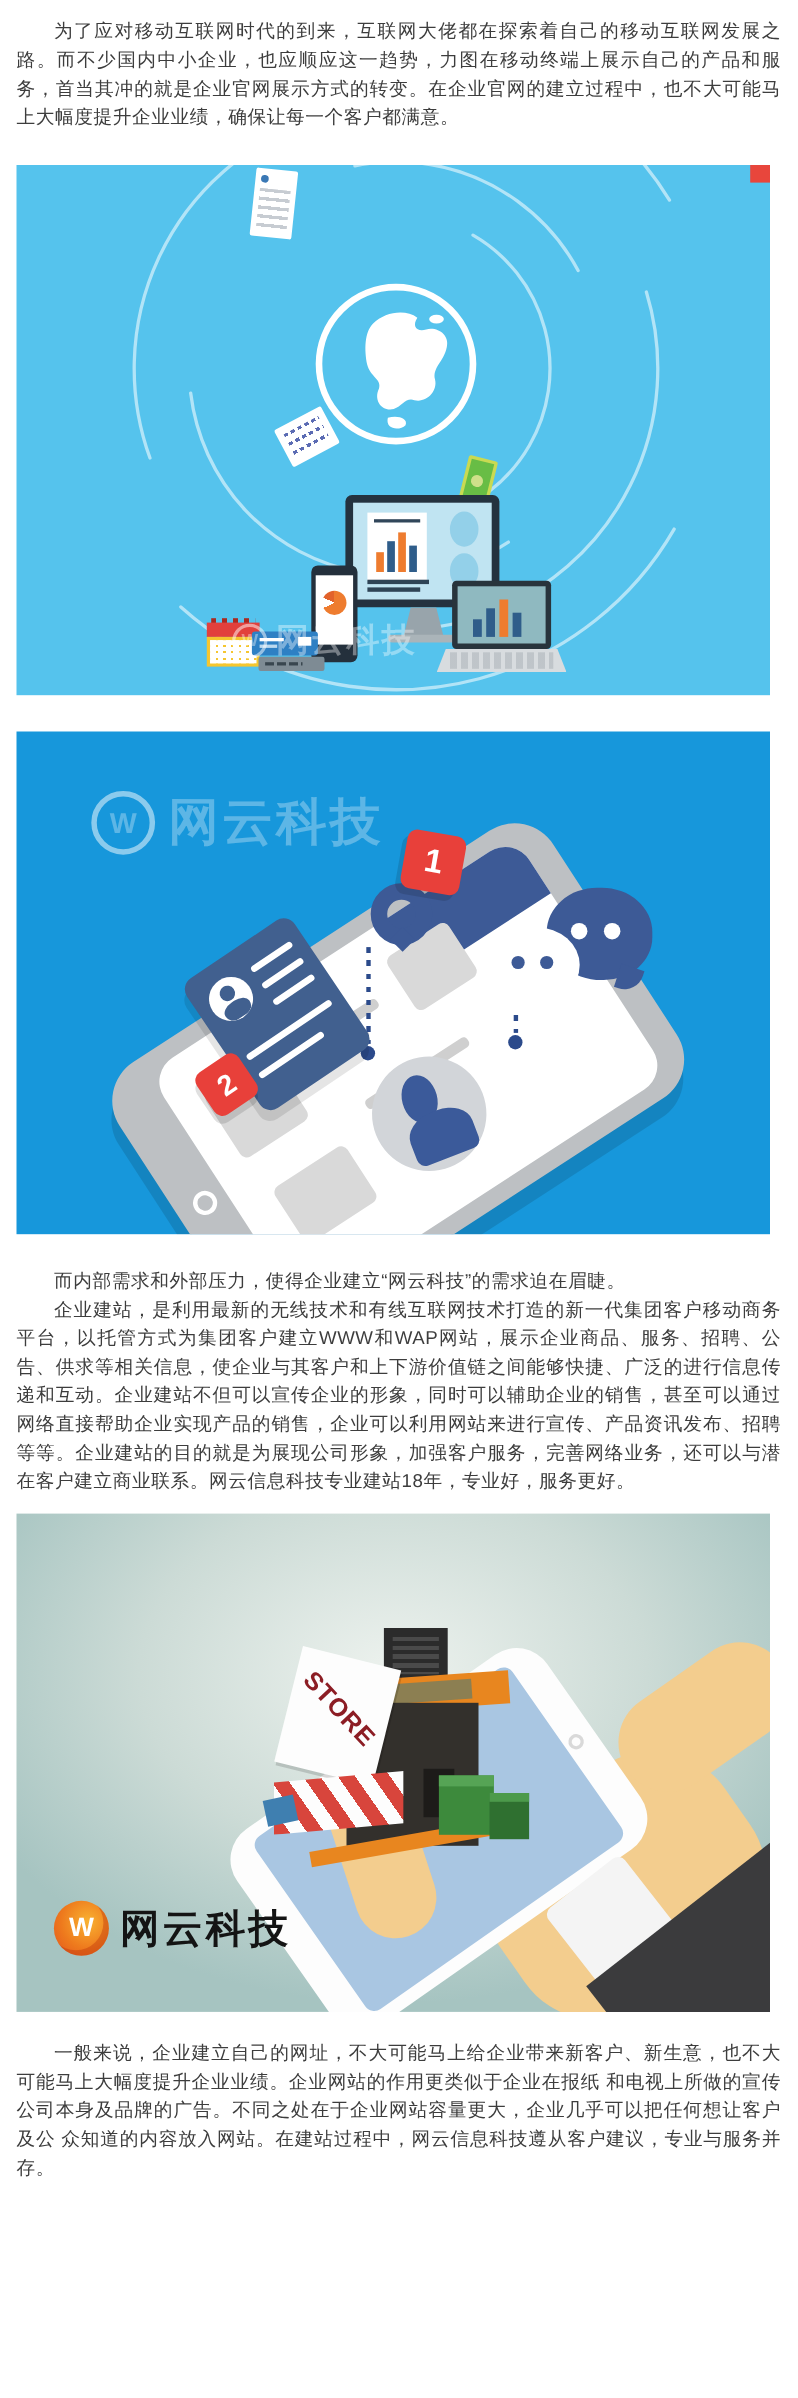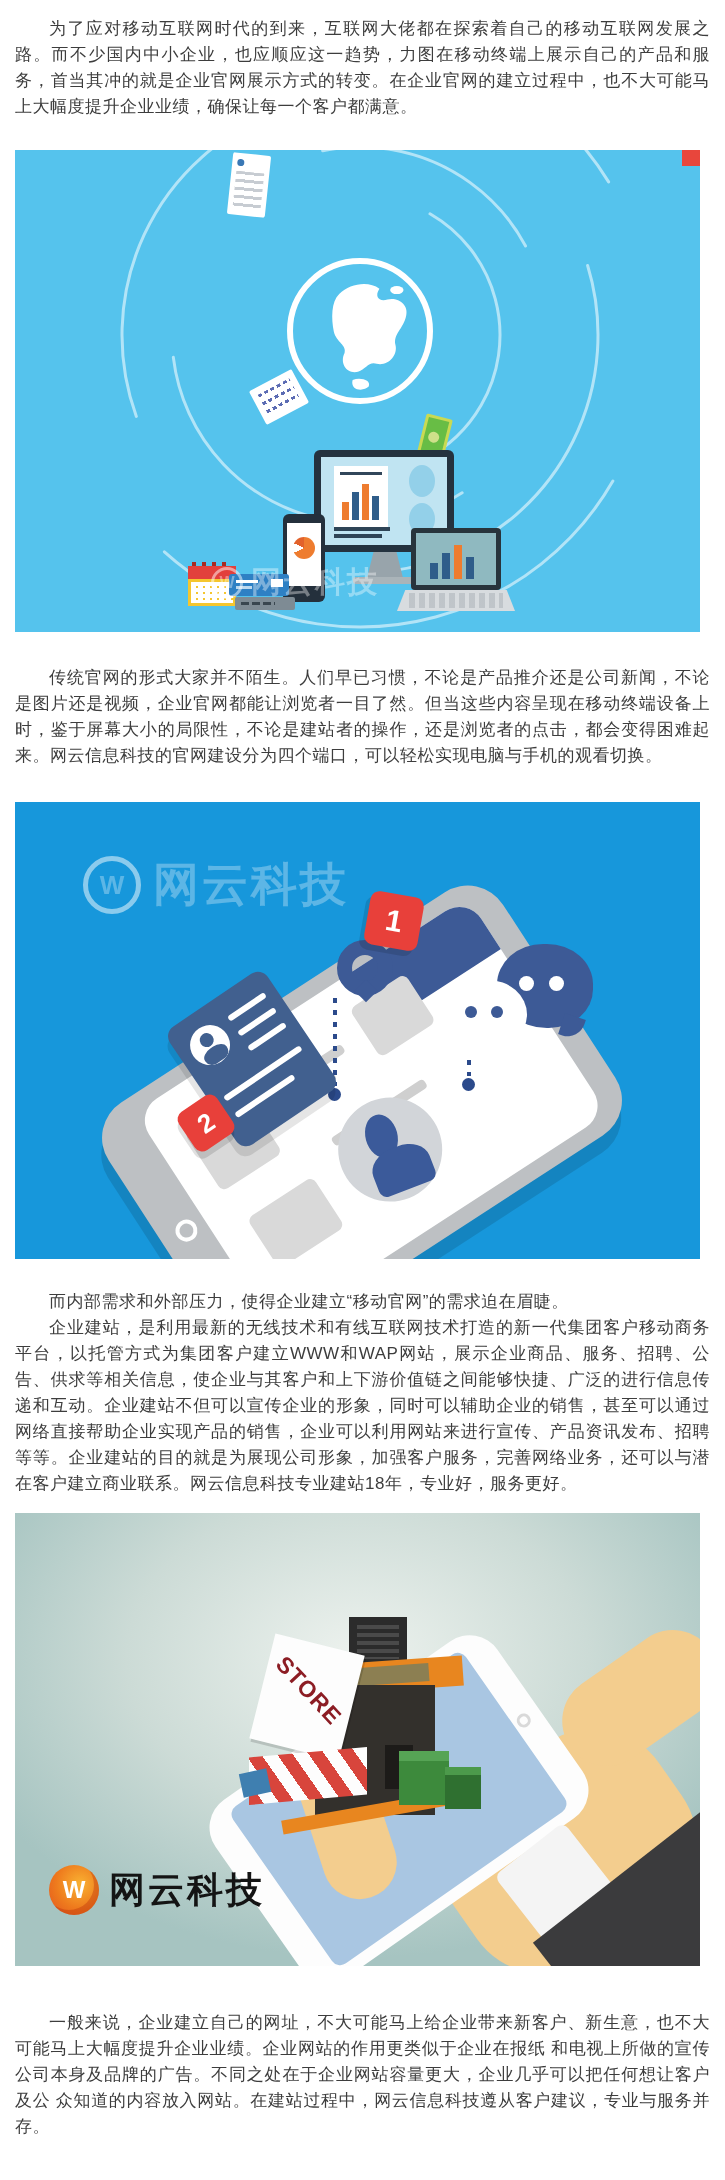--- a/index.html
+++ b/index.html
@@ -6,21 +6,21 @@
   body{width:725px;font-family:"Liberation Sans","DejaVu Sans",sans-serif;}
   .article{width:725px;}
   .para{
     margin:0 15px;color:#3d3d3d;font-size:17px;line-height:26px;
     text-align:justify;text-indent:2em;letter-spacing:.5px;
   }
   .p1{padding-top:16px;}
   .p2{margin-top:33px;}
   .p3{margin-top:30px;}
   .p4{margin-top:0;}
-  .p5{margin-top:44px;padding-bottom:10px;}
+  .p5{margin-top:25px;padding-bottom:10px;}
 
   .illus{position:relative;width:685px;margin:0 25px 0 15px;overflow:hidden;}
 
   
   .illus1{height:482px;margin-top:30px;background:#55c3ed;}
   .illus1 .arcs{position:absolute;left:0;top:0;}
   .globe{position:absolute;left:272px;top:108px;width:146px;height:146px;
     border:6px solid #fff;border-radius:50%;box-sizing:border-box;}
   .globe svg{position:absolute;left:6px;top:6px;}
   .doc1{position:absolute;left:215px;top:4px;width:38px;height:62px;background:#fff;
@@ -280,21 +280,20 @@
     <div class="card2">
         <i class="l"></i>
       </div>
     <div class="wm1">
       <span class="wm-logo">W</span>
       <span class="t">网云科技</span>
     </div>
     <i class="corner-red"></i>
   </div>
 
-  <p class="para p2">传统官网的形式大家并不陌生。人们早已习惯，不论是产品推介还是公司新闻，不论是图片还是视频，企业官网都能让浏览者一目了然。但当这些内容呈现在移动终端设备上时，鉴于屏幕大小的局限性，不论是建站者的操作，还是浏览者的点击，都会变得困难起来。网云信息科技的官网建设分为四个端口，可以轻松实现电脑与手机的观看切换。</p>
 
   <div class="illus illus2">
     <div class="wm2">
       <span class="wm-logo">W</span>
       <span class="t">网云科技</span>
     </div>
     <div class="phone2">
       <div class="screen">
         <div class="hdr"></div>
         <i class="gb" style="left:30px;top:44px;width:72px;height:70px;"></i>
@@ -334,21 +333,21 @@
     <div class="bub-navy">
       <i style="left:22px;"></i>
         <i style="left:52px;"></i>
     </div>
     <div class="bub-white">
       <i style="left:18px;"></i>
         <i style="left:44px;"></i>
     </div>
   </div>
 
-  <p class="para p3">而内部需求和外部压力，使得企业建立“移动官网”的需求迫在眉睫。</p>
+  <p class="para p3">而内部需求和外部压力，使得企业建立“网云科技”的需求迫在眉睫。</p>
   <p class="para p4">企业建站，是利用最新的无线技术和有线互联网技术打造的新一代集团客户移动商务平台，以托管方式为集团客户建立WWW和WAP网站，展示企业商品、服务、招聘、公告、供求等相关信息，使企业与其客户和上下游价值链之间能够快捷、广泛的进行信息传递和互动。企业建站不但可以宣传企业的形象，同时可以辅助企业的销售，甚至可以通过网络直接帮助企业实现产品的销售，企业可以利用网站来进行宣传、产品资讯发布、招聘等等。企业建站的目的就是为展现公司形象，加强客户服务，完善网络业务，还可以与潜在客户建立商业联系。网云信息科技专业建站18年，专业好，服务更好。</p>
 
   <div class="illus illus3">
     <div class="palm"></div>
     <div class="phone3">
       <div class="screen"></div>
       <i class="home"></i>
     </div>
     <div class="fingers"></div>
     <div class="thumb"></div>

